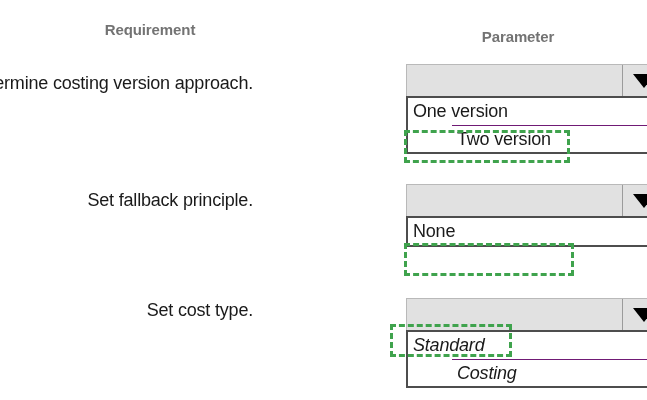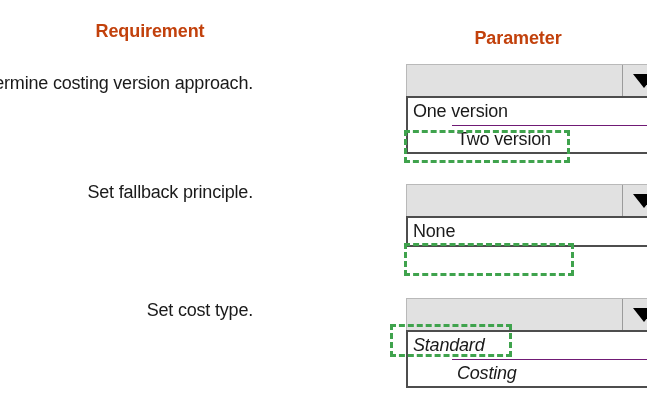--- a/index.html
+++ b/index.html
@@ -17,42 +17,42 @@
   }
 
   .page {
     position: absolute;
     inset: 0;
   }
 
   
   .hdr {
     position: absolute;
-    font-size: 18px;
+    font-size: 15px;
     font-weight: bold;
-    color: #c2410c;
+    color: #737373;
     white-space: nowrap;
     letter-spacing: -0.1px;
   }
   .hdr-requirement { left: 0; width: 300px; text-align: center; top: 21px; }
   .hdr-parameter   { left: 406px; width: 224px; text-align: center; top: 28px; }
 
   
   .req-label {
     position: absolute;
     right: 394px;
     font-size: 18px;
     font-weight: normal;
     color: #1a1a1a;
     white-space: nowrap;
     text-align: right;
     letter-spacing: -0.2px;
   }
   .req-1 { top: 73px; }
-  .req-2 { top: 182px; }
+  .req-2 { top: 190px; }
   .req-3 { top: 300px; }
 
   
   .dd-group {
     position: absolute;
     left: 406px;
     width: 260px;
   }
   .g1 { top: 64px; }
   .g2 { top: 184px; }

